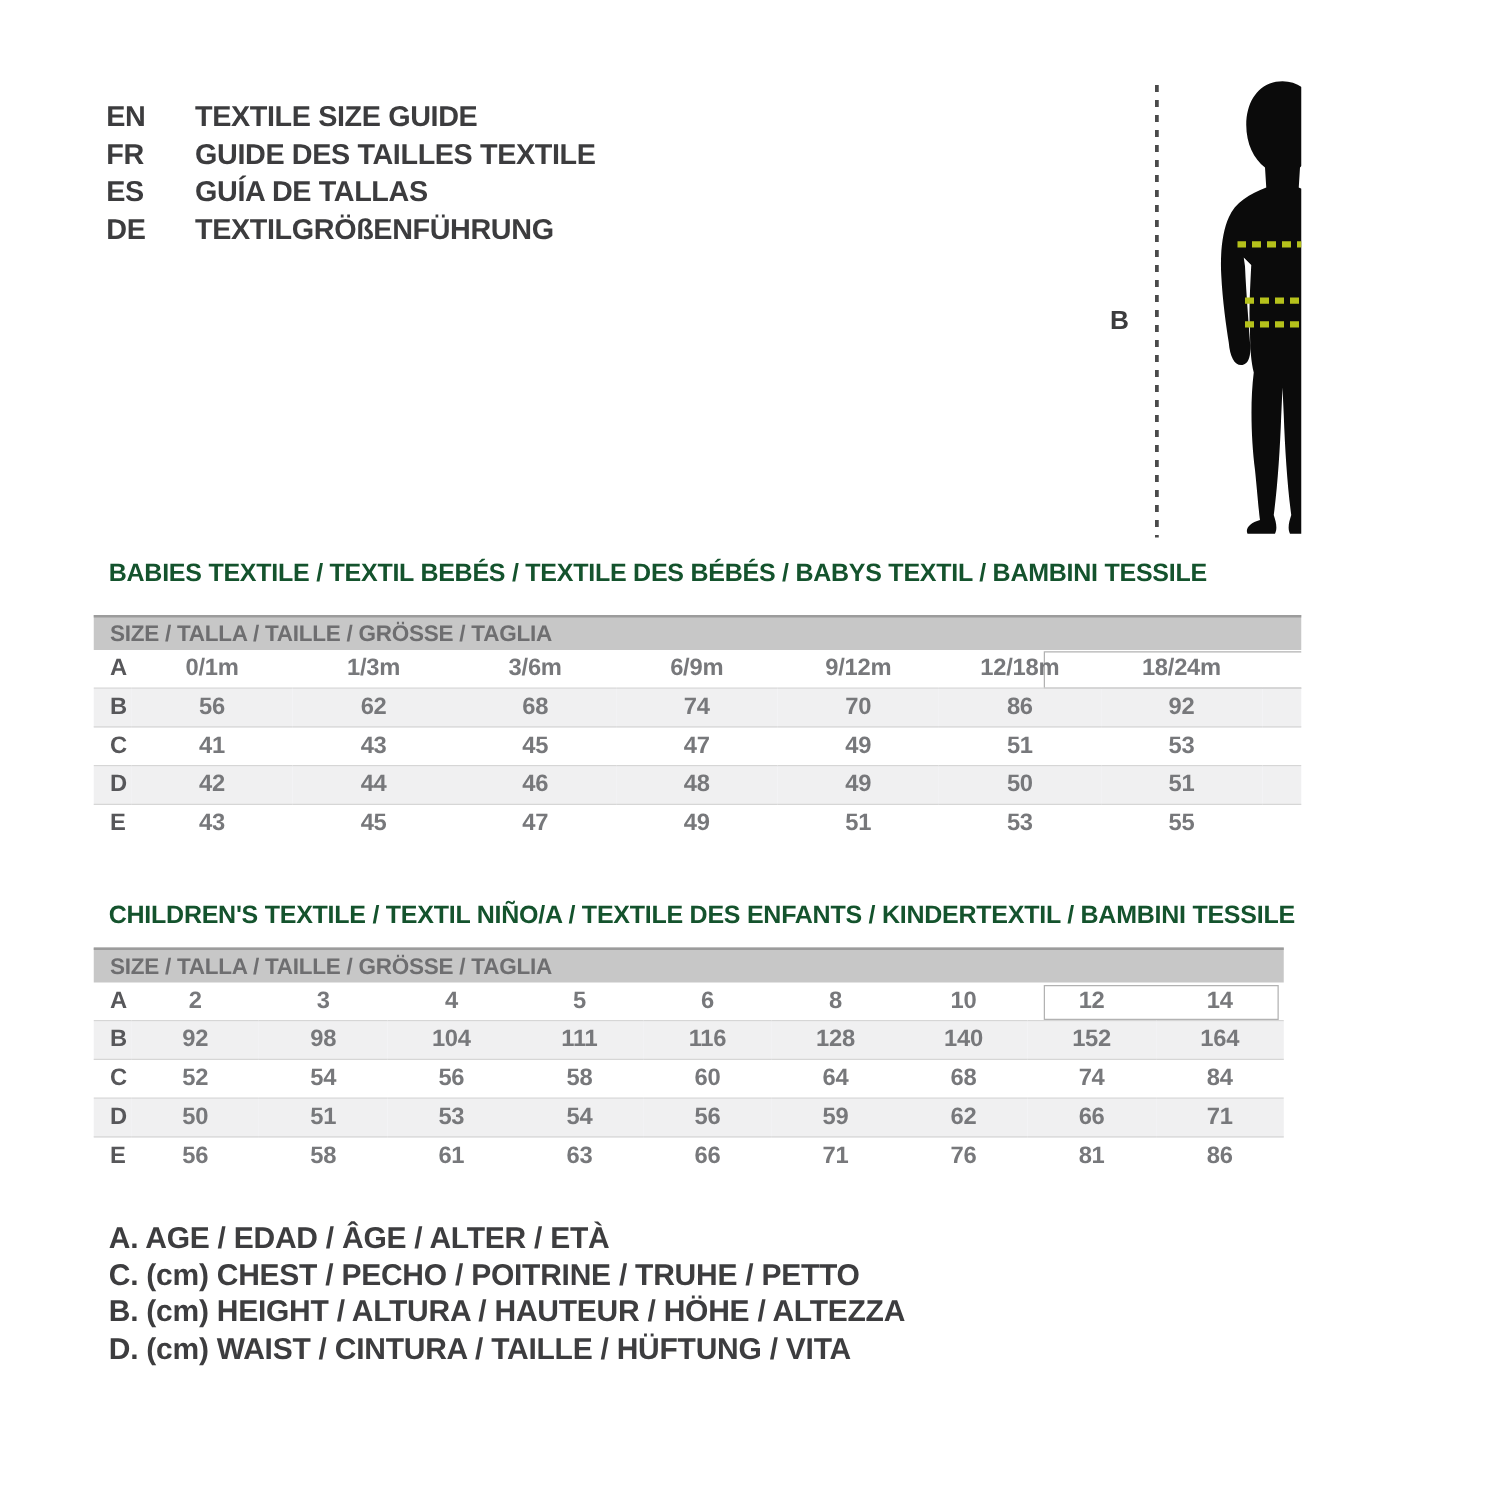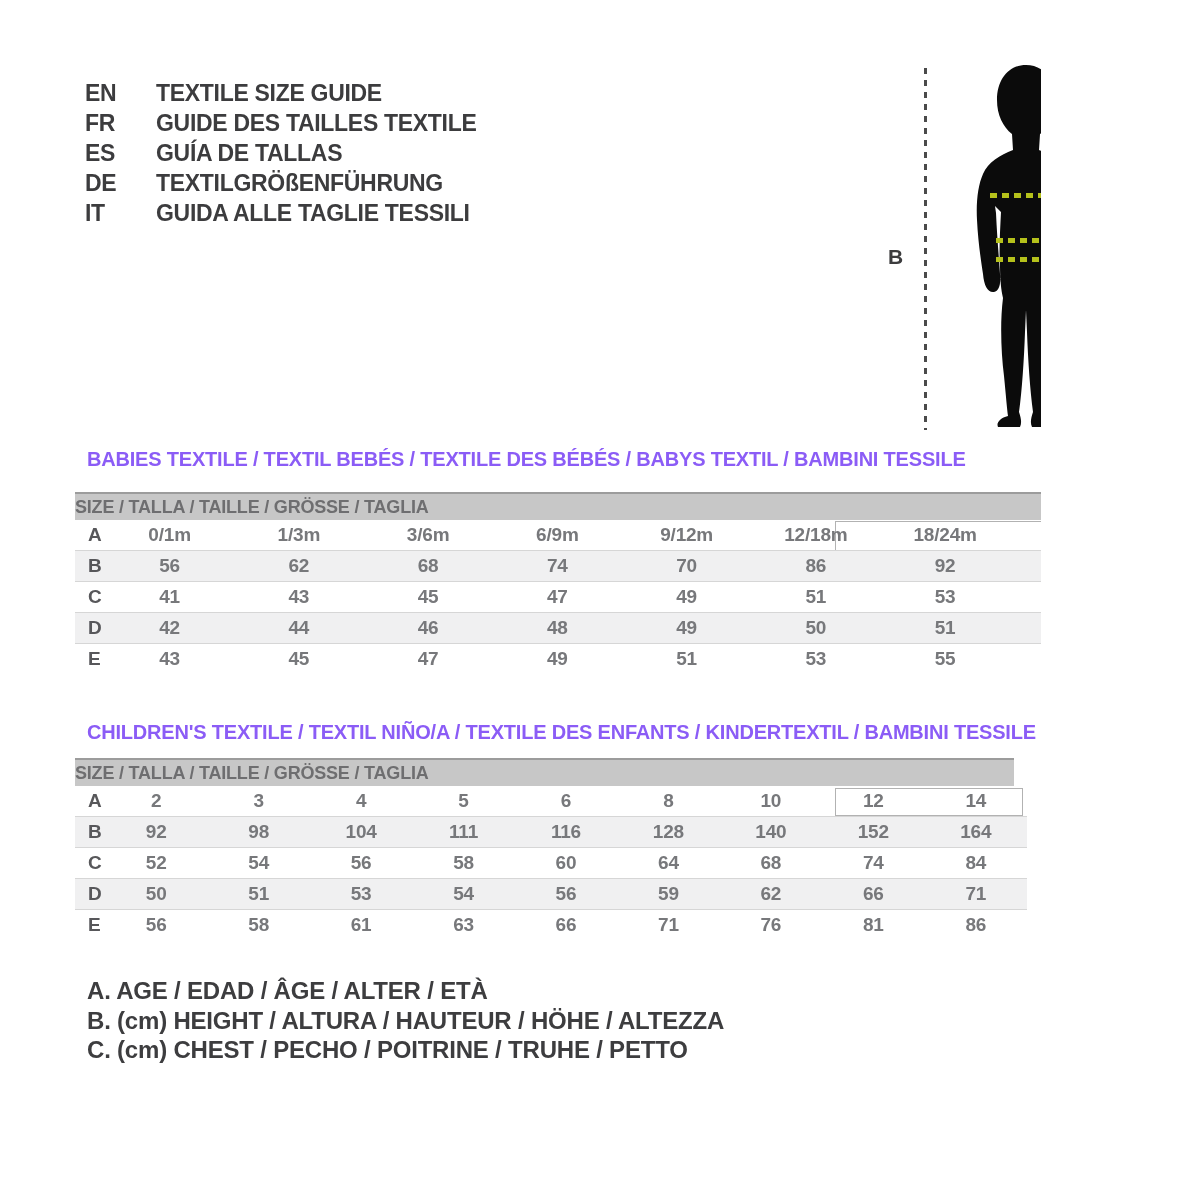--- a/index.html
+++ b/index.html
@@ -14,24 +14,24 @@
   
   .fig-svg{position:absolute;left:963px;top:60px;}
   .vline{position:absolute;left:924px;top:68px;width:3px;height:362px;
     background:repeating-linear-gradient(180deg,#4a4a4a 0 6px,transparent 6px 12px);}
   .dash-y{position:absolute;height:5px;z-index:3;
     background:repeating-linear-gradient(90deg,#b5c11b 0 7px,transparent 7px 12px);}
   .dash-g{position:absolute;height:4px;z-index:3;
     background:repeating-linear-gradient(90deg,#4a4a4a 0 6px,transparent 6px 11px);}
   .fig-label{position:absolute;font-size:21px;color:#3c3c3e;line-height:20px;}
   
-  .sec-head{position:absolute;left:87px;font-size:20px;color:#8b5cf6;letter-spacing:-0.2px;white-space:nowrap;}
+  .sec-head{position:absolute;left:87px;font-size:20px;color:#14532d;letter-spacing:-0.2px;white-space:nowrap;}
   
   .size-bar{position:absolute;left:75px;height:26px;background:#c7c7c7;border-top:2px solid #9c9c9c;
-    line-height:26px;font-size:18px;color:#6e6e70;letter-spacing:-0.2px;box-sizing:content-box;z-index:2;}
+    line-height:26px;padding-left:13px;font-size:18px;color:#6e6e70;letter-spacing:-0.2px;box-sizing:content-box;z-index:2;}
   
   .tbl-wrap{position:absolute;left:75px;z-index:2;}
   table.size-table{border-collapse:collapse;table-layout:fixed;}
   .size-table td{height:30px;padding:0;text-align:center;font-size:19px;font-weight:700;color:#77787b;letter-spacing:-0.2px;background:transparent;}
   .size-table td.rl{text-align:left;padding-left:13px;color:#57575a;}
   .size-table tr:nth-child(even) td{background:#f0f0f1;border-top:1px solid #d6d6d6;border-bottom:1px solid #d6d6d6;}
   
   .hl-box{position:absolute;background:#ffffff;border:1px solid #b2b2b2;z-index:1;}
   
   .legend{position:absolute;left:87px;top:976px;}
@@ -51,24 +51,20 @@
       <span class="code">FR</span>
       <span class="txt">GUIDE DES TAILLES TEXTILE</span>
     </div>
     <div class="lang-row">
       <span class="code">ES</span>
       <span class="txt">GUÍA DE TALLAS</span>
     </div>
     <div class="lang-row">
       <span class="code">DE</span>
       <span class="txt">TEXTILGRÖßENFÜHRUNG</span>
-    </div>
-    <div class="lang-row">
-      <span class="code">IT</span>
-      <span class="txt">GUIDA ALLE TAGLIE TESSILI</span>
     </div>
   </div>
 
   <svg class="fig-svg" width="124" height="372" viewBox="0 0 124 372">
     <path fill="#0b0b0b" d="
       M63,5 C80,5 92,19 92,40 C92,55 86,67 77,74 L76,90
       C89,95 101,102 106,114 C111,125 113,142 112,160 C111,181 108,201 106,214
       C105,226 101,233 95,232 C90,231 88,225 89,214 C90,198 92,176 93,153 L94,146
       L88,152 C89,172 90,190 89,205 C89,219 88,230 86,238
       C89,262 88,292 85,316 C83,336 82,349 81,356 C89,358 93,363 91,367 L69,367
@@ -249,17 +245,18 @@
             <td>76</td>
             <td>81</td>
             <td>86</td>
           </tr>
         </tbody>
       </table>
   </div>
 
   <div class="legend">
     <div class="legend-row">A. AGE / EDAD / ÂGE / ALTER / ETÀ</div>
+    <div class="legend-row">C. (cm) CHEST / PECHO / POITRINE / TRUHE / PETTO</div>
     <div class="legend-row">B. (cm) HEIGHT / ALTURA / HAUTEUR / HÖHE / ALTEZZA</div>
-    <div class="legend-row">C. (cm) CHEST / PECHO / POITRINE / TRUHE / PETTO</div>
+    <div class="legend-row">D. (cm) WAIST / CINTURA / TAILLE / HÜFTUNG / VITA</div>
   </div>
 
 </div>
 
 </body></html>

